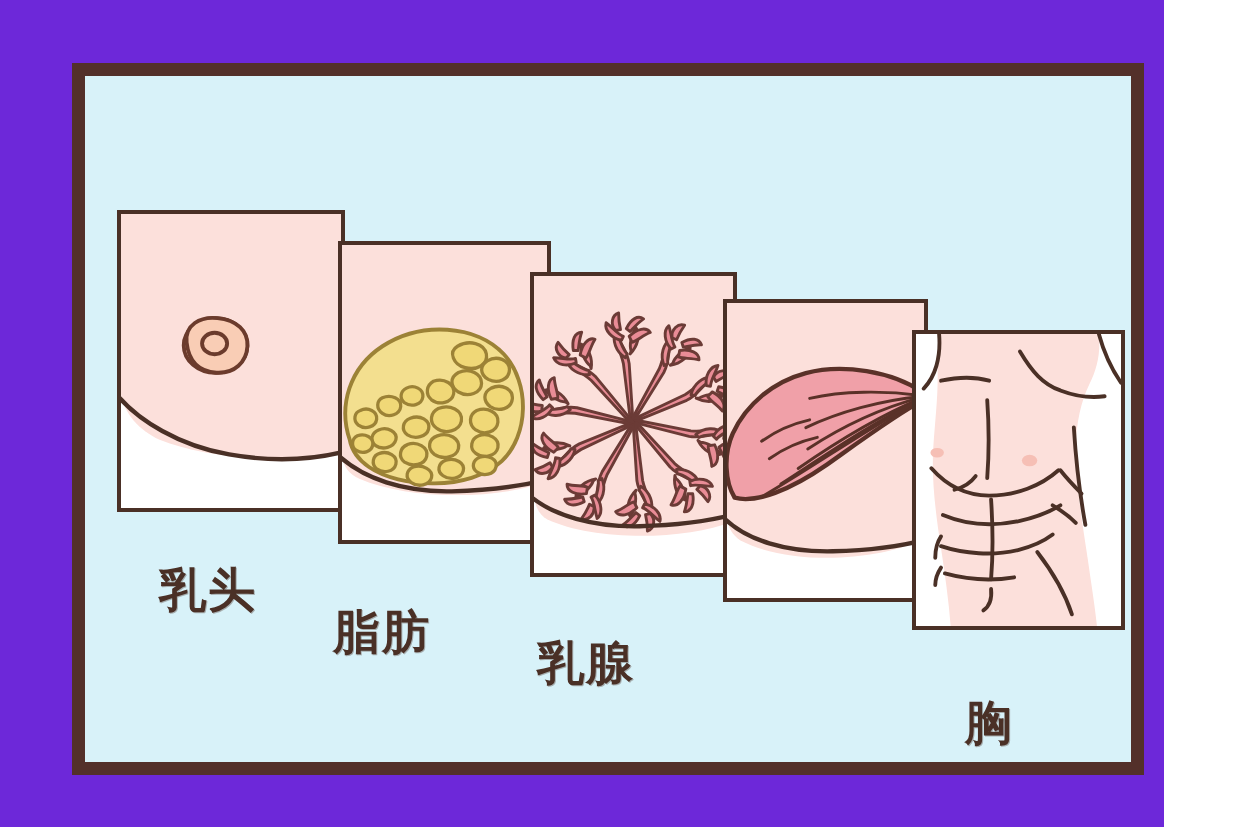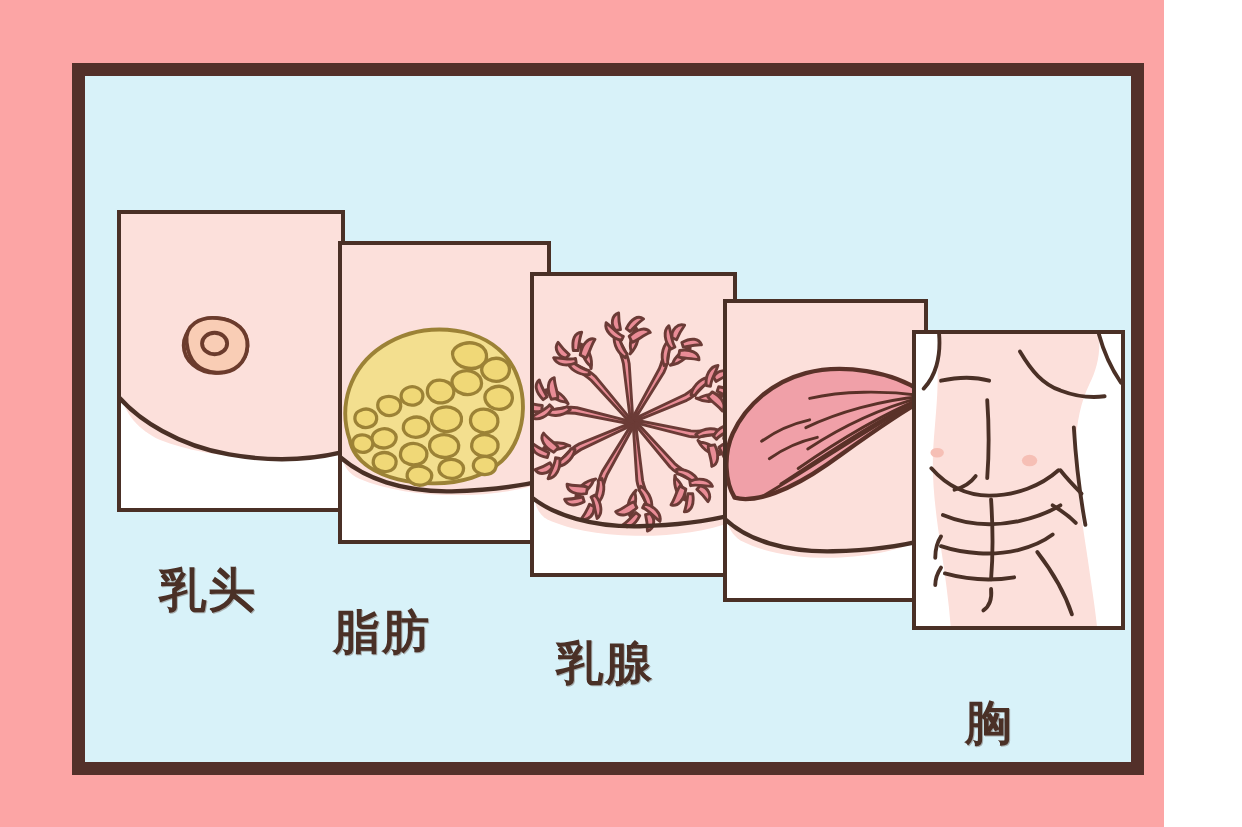--- a/index.html
+++ b/index.html
@@ -11,21 +11,21 @@
     width: 1242px;
     height: 827px;
     font-family: "Liberation Sans", "DejaVu Sans", sans-serif;
     overflow: hidden;
   }
 
   #stage {
     position: relative;
     width: 1164px;
     height: 827px;
-    background: #fca5a5;
+    background: #6d28d9;
   }
 
   
   #frame {
     position: absolute;
     left: 72px;
     top: 63px;
     width: 1072px;
     height: 712px;
     border: 13px solid #53302a;
@@ -285,17 +285,17 @@
           <path d="M26,240 C22,246 20,252 20,258"></path>
         </g>
 
         <ellipse cx="22" cy="122" rx="7" ry="5" fill="#f6bfb5"></ellipse>
         <ellipse cx="118" cy="130" rx="8" ry="6" fill="#f6bfb5"></ellipse>
       </svg>
     </div>
 
     <span class="label" style="left:74px; top:490px;">乳头</span>
     <span class="label" style="left:248px; top:532px;">脂肪</span>
-    <span class="label" style="left:452px; top:563px;margin-left:19px;">乳腺</span>
+    <span class="label" style="left:452px; top:563px;">乳腺</span>
     <span class="label" style="left:880px; top:623px;">胸</span>
 
   </div>
 </div>
 
 </body></html>

